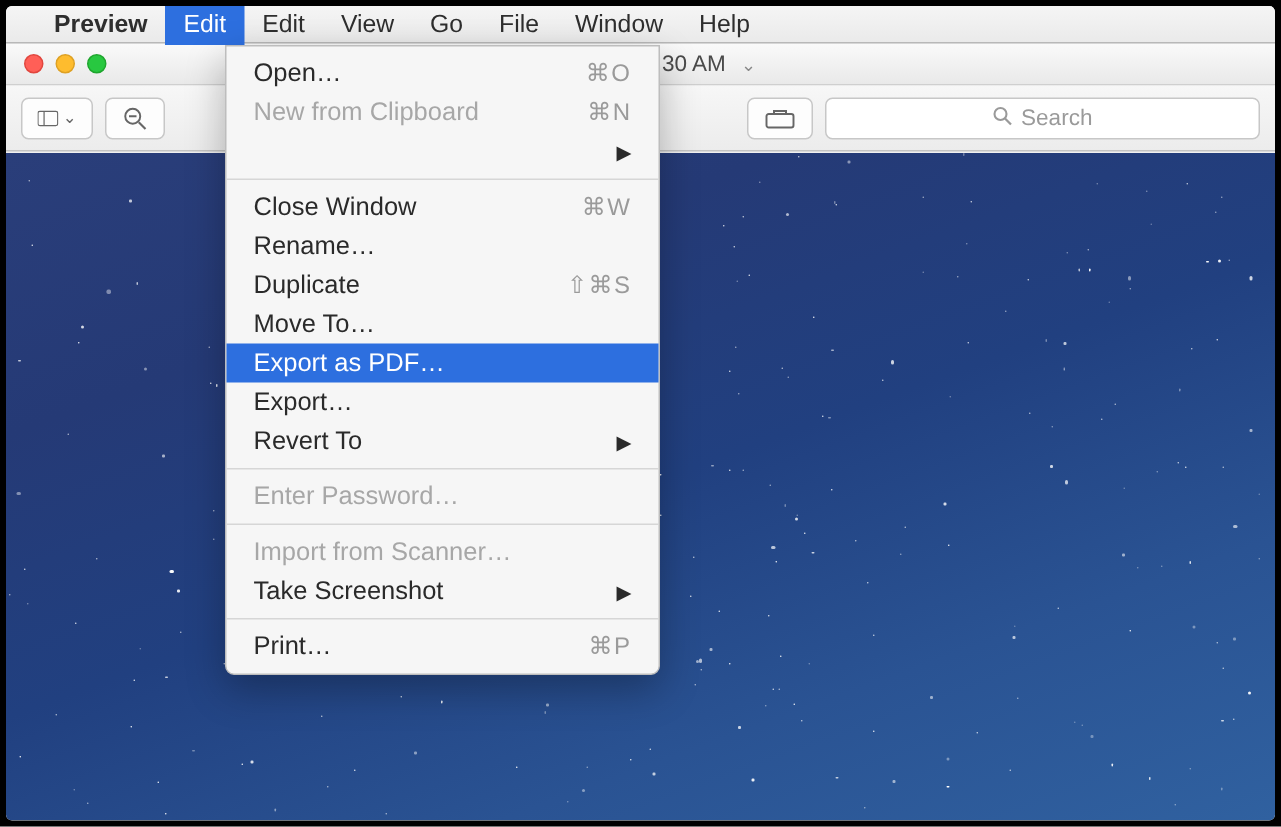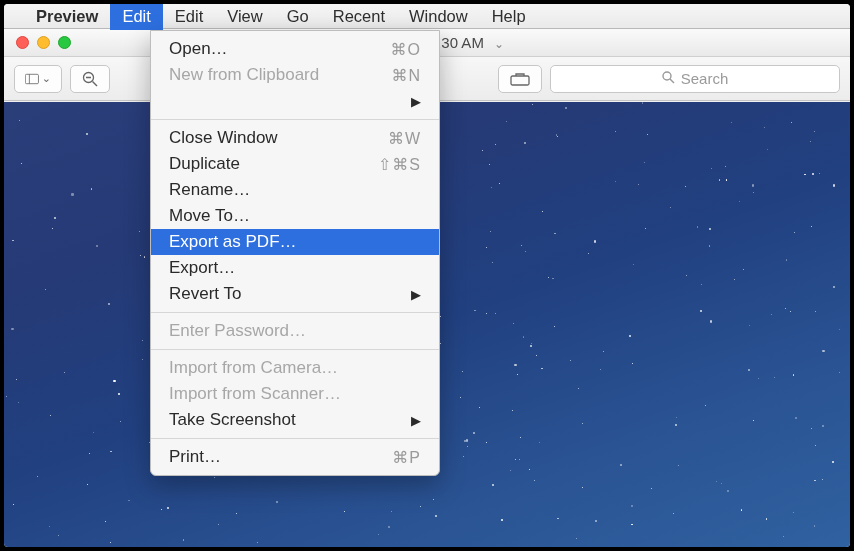--- a/index.html
+++ b/index.html
@@ -191,21 +191,21 @@
 
 <div class="frame">
 
   <div class="menubar">
     <span class="apple-icon"></span>
     <span class="menubar-item bold">Preview</span>
     <span class="menubar-item open">Edit</span>
     <span class="menubar-item">Edit</span>
     <span class="menubar-item">View</span>
     <span class="menubar-item">Go</span>
-    <span class="menubar-item">Recent</span>
+    <span class="menubar-item">File</span>
     <span class="menubar-item">Window</span>
     <span class="menubar-item">Help</span>
   </div>
 
   <div class="titlebar">
     <div class="traffic-lights">
       <div class="traffic-dot dot-close"></div>
       <div class="traffic-dot dot-min"></div>
       <div class="traffic-dot dot-max"></div>
     </div>
@@ -524,48 +524,45 @@
       </div>
       <div class="menu-item">
         <span class="menu-arrow">▶</span>
       </div>
       <div class="menu-sep"></div>
       <div class="menu-item">
         <span>Close Window</span>
         <span class="menu-shortcut">⌘W</span>
       </div>
       <div class="menu-item">
+        <span>Rename…</span>
+      </div>
+      <div class="menu-item">
         <span>Duplicate</span>
         <span class="menu-shortcut">⇧⌘S</span>
-      </div>
-      <div class="menu-item">
-        <span>Rename…</span>
       </div>
       <div class="menu-item">
         <span>Move To…</span>
       </div>
       <div class="menu-item highlight">
         <span>Export as PDF…</span>
       </div>
       <div class="menu-item">
         <span>Export…</span>
       </div>
       <div class="menu-item">
         <span>Revert To</span>
         <span class="menu-arrow">▶</span>
       </div>
       <div class="menu-sep"></div>
       <div class="menu-item disabled">
         <span>Enter Password…</span>
       </div>
       <div class="menu-sep"></div>
       <div class="menu-item disabled">
-        <span>Import from Camera…</span>
-      </div>
-      <div class="menu-item disabled">
         <span>Import from Scanner…</span>
       </div>
       <div class="menu-item">
         <span>Take Screenshot</span>
         <span class="menu-arrow">▶</span>
       </div>
       <div class="menu-sep"></div>
       <div class="menu-item">
         <span>Print…</span>
         <span class="menu-shortcut">⌘P</span>

